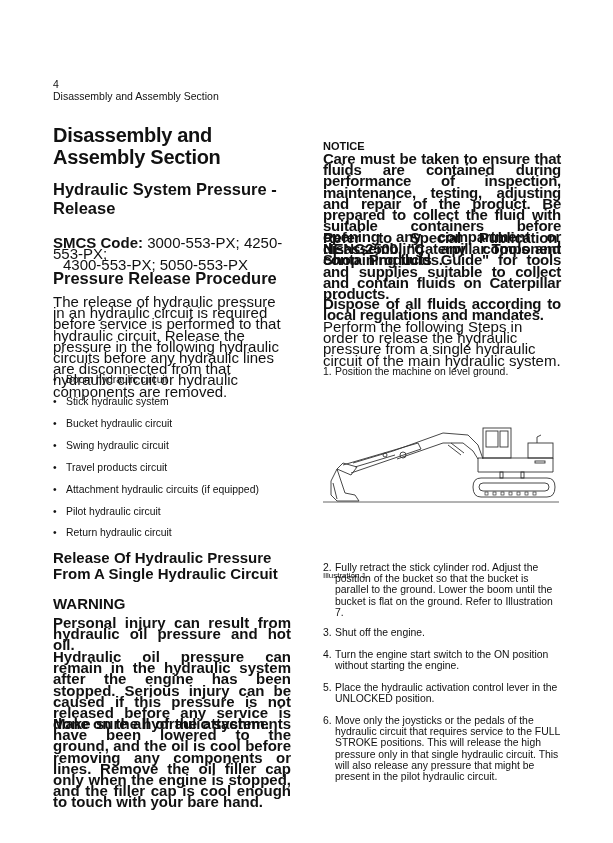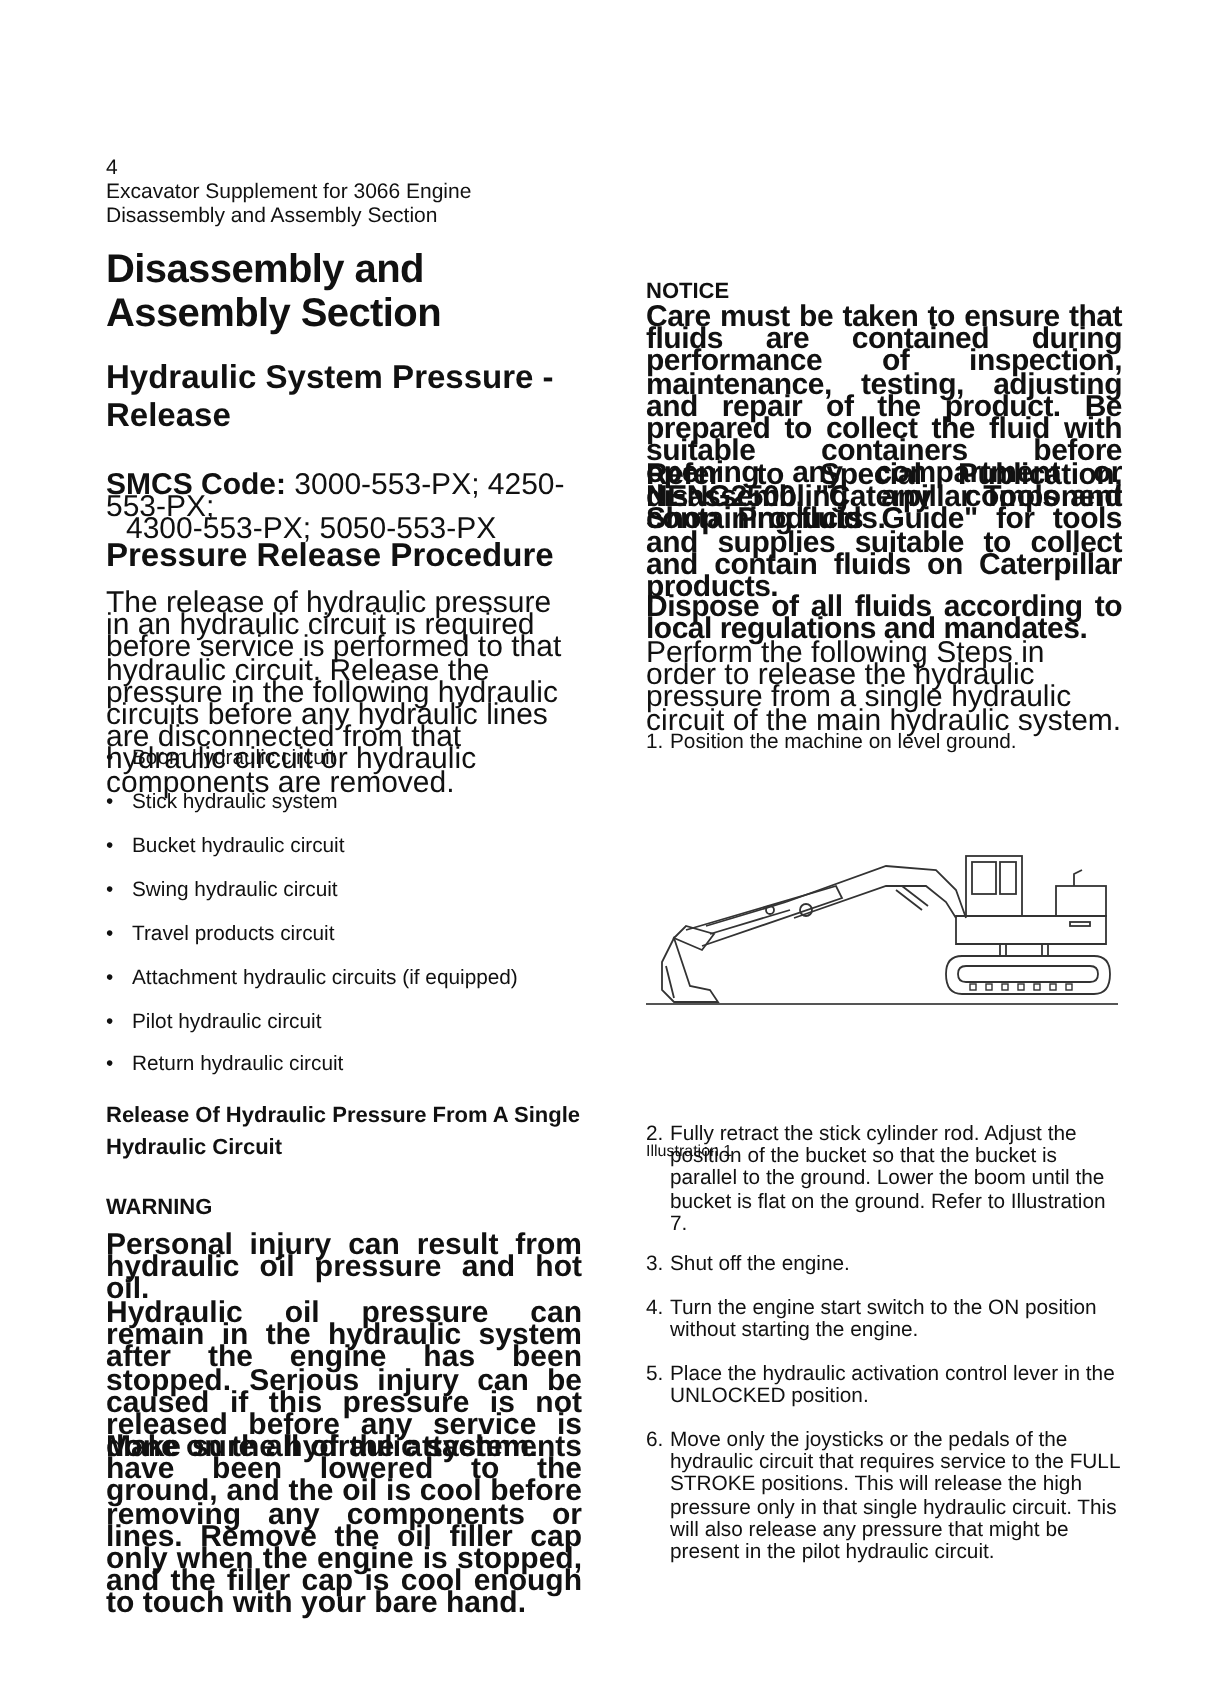--- a/index.html
+++ b/index.html
@@ -6,39 +6,38 @@
     body {
       width: 613px; height: 843px; position: relative; overflow: hidden;
       font-family: "Liberation Sans", sans-serif; color: #111;
     }
     .page-header { position: absolute; left: 53px; top: 78px; font-size: 10.5px; line-height: 12px; }
     .col { position: absolute; top: 0; }
     .col-left { left: 53px; width: 237px; }
     .col-right { left: 323px; width: 240px; }
     .h1 { position: absolute; left: 0; font-weight: bold; font-size: 20px; line-height: 22px; letter-spacing: -0.3px; width: 245px; }
     .h2 { position: absolute; left: 0; font-weight: bold; font-size: 16.5px; line-height: 19px; width: 240px; }
-    .h3 { position: absolute; left: 0; font-weight: bold; font-size: 11px; line-height: 16px; width: 240px; }
+    .h3 { position: absolute; left: 0; font-weight: bold; font-size: 15px; line-height: 16px; width: 240px; }
     .p { position: absolute; left: 0; font-size: 15px; line-height: 11.2px; width: 238px; }
     .bold { font-weight: bold; }
     .just { text-align: justify; }
     .center { text-align: left; }
     .bullet { position: absolute; left: 0; font-size: 10.4px; line-height: 12px; white-space: nowrap; }
     .bullet .dot { display: inline-block; width: 13px; }
     .step { position: absolute; left: 0; font-size: 10.4px; line-height: 11.2px; width: 238px; }
     .step .num { position: absolute; left: 0; top: 0; }
     .step .txt { display: block; padding-left: 12px; }
     .caption { position: absolute; left: 0; font-size: 8px; }
     .illus { position: absolute; left: 0; }
   </style>
 </head>
 <body>
 
 <div class="page-header">
   <div>4</div>
-  <div>Excavator Supplement for 3066 Engine</div>
   <div>Disassembly and Assembly Section</div>
 </div>
 
 <div class="col col-left">
   <div class="h1" style="top:124px;">Disassembly and Assembly Section</div>
   <div class="h2" style="top:180px;">Hydraulic System Pressure - Release</div>
 
   <div class="p" style="top:237px;">
     <span class="bold">SMCS Code:</span>
     <span>3000-553-PX;  4250-553-PX;</span><br>

